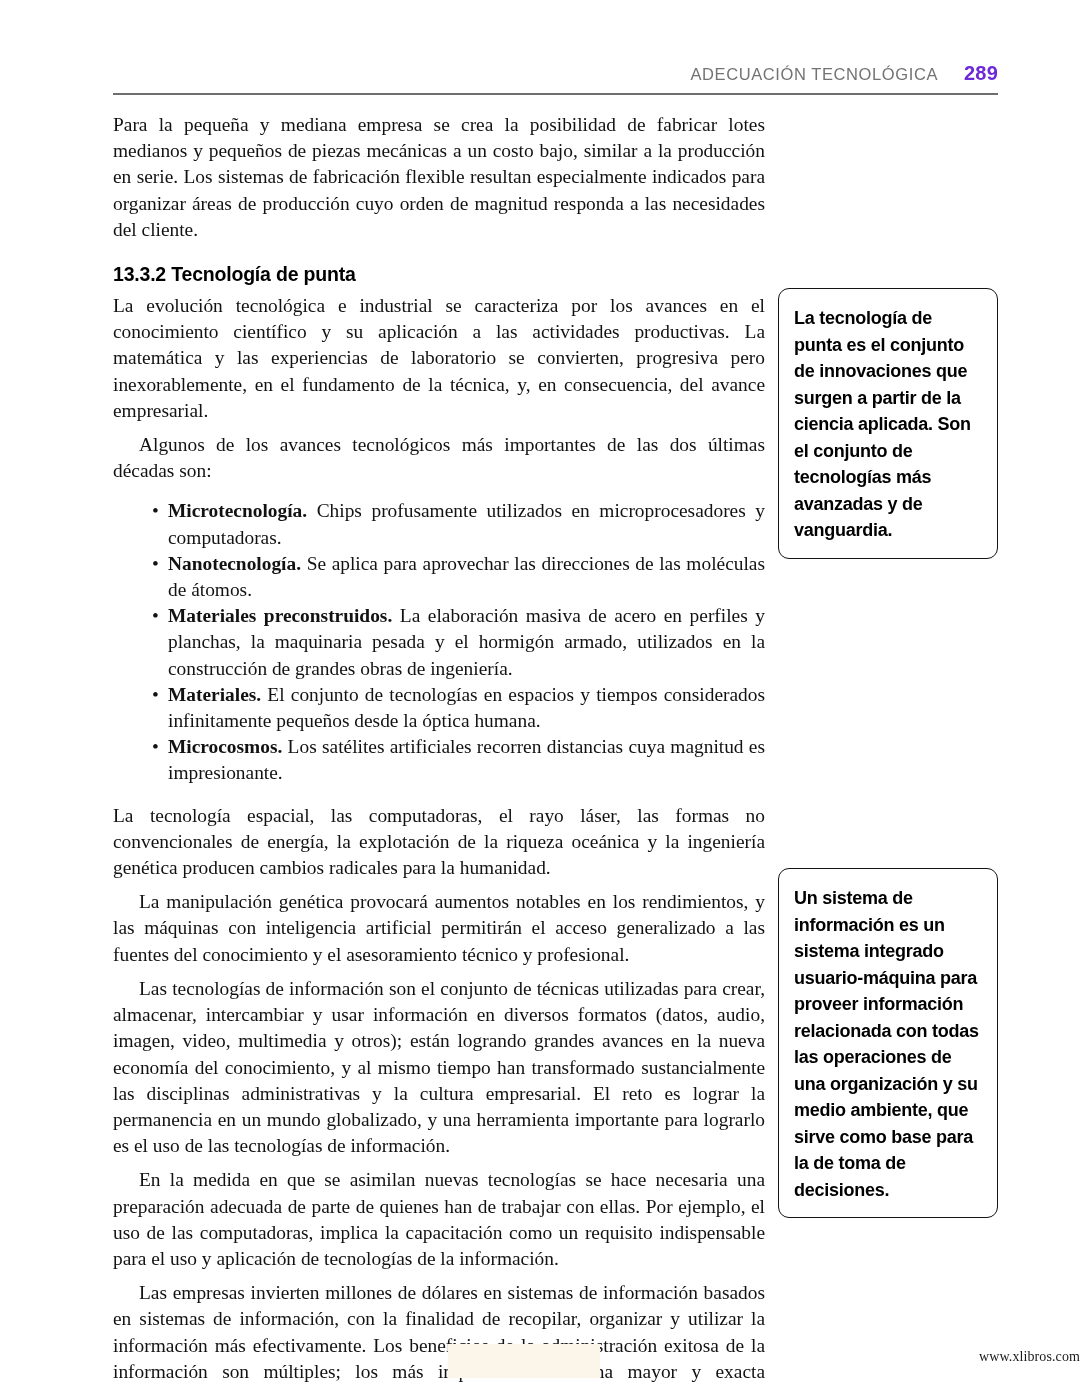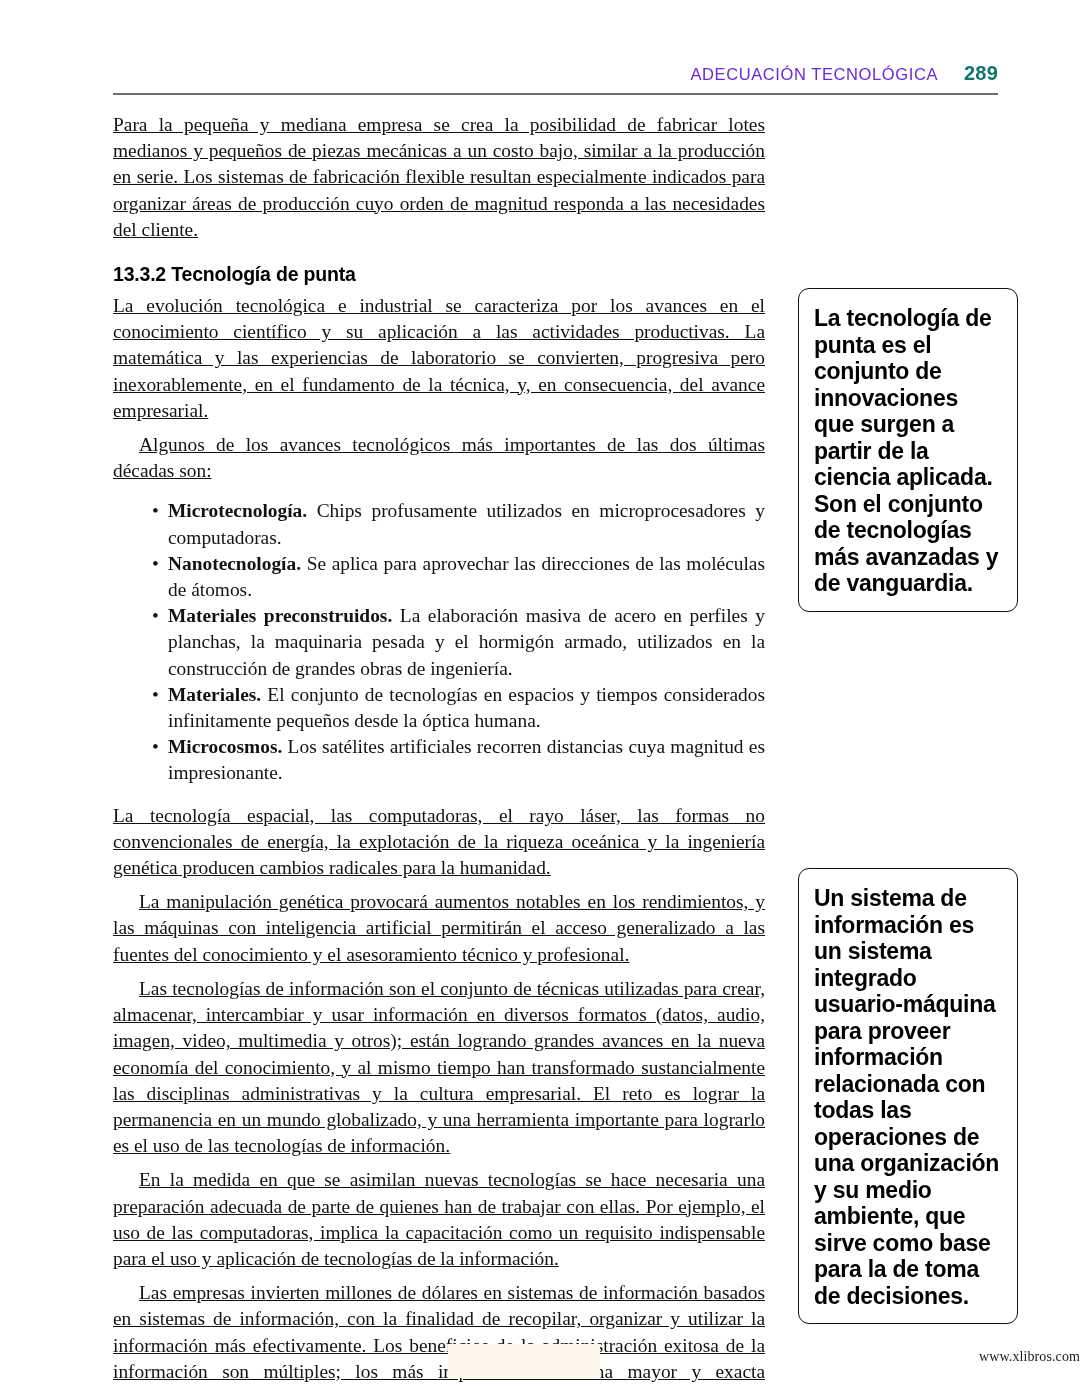--- a/index.html
+++ b/index.html
@@ -30,28 +30,28 @@
     width: 885px;
     display: flex;
     justify-content: flex-end;
     align-items: baseline;
     gap: 26px;
   }
   .runhead-title {
     font-family: "Liberation Sans", "DejaVu Sans", sans-serif;
     font-size: 16.5px;
     letter-spacing: 0.6px;
+    color: #737373;
+    white-space: nowrap;
+  }
+  .runhead-folio {
+    font-family: "Liberation Sans", "DejaVu Sans", sans-serif;
+    font-size: 20px;
+    font-weight: bold;
     color: #6d28d9;
-    white-space: nowrap;
-  }
-  .runhead-folio {
-    font-family: "Liberation Sans", "DejaVu Sans", sans-serif;
-    font-size: 20px;
-    font-weight: bold;
-    color: #0f766e;
     letter-spacing: 0.2px;
   }
   .runhead-rule {
     position: absolute;
     left: 113px;
     top: 93px;
     width: 885px;
     height: 2px;
     background: #6e6e6e;
   }
@@ -65,21 +65,20 @@
   }
 
   p.body {
     margin: 0;
     font-size: 19.4px;
     line-height: 26.2px;
     text-align: justify;
     text-justify: inter-word;
     hyphens: manual;
     color: #121212;
-    text-decoration: underline;
   }
   p.body + p.body {
     margin-top: 8px;
     text-indent: 26px;
   }
   p.body.flush {
     text-indent: 0;
   }
 
   h3.section {
@@ -121,25 +120,24 @@
     position: absolute;
     left: 778px;
     width: 220px;
     box-sizing: border-box;
     border: 1.6px solid #141414;
     border-radius: 11px;
     background: #ffffff;
     padding: 16px 15px 14px 15px;
     font-family: "Liberation Sans", "DejaVu Sans", sans-serif;
     font-weight: bold;
-    font-size: 23px;
+    font-size: 18px;
     line-height: 26.5px;
     color: #000000;
     letter-spacing: -0.25px;
-    margin-left: 20px;
   }
   .callout-1 { top: 288px; }
   .callout-2 { top: 868px; }
 
   
   .footer-band {
     position: absolute;
     left: 448px;
     top: 1344px;
     width: 152px;

